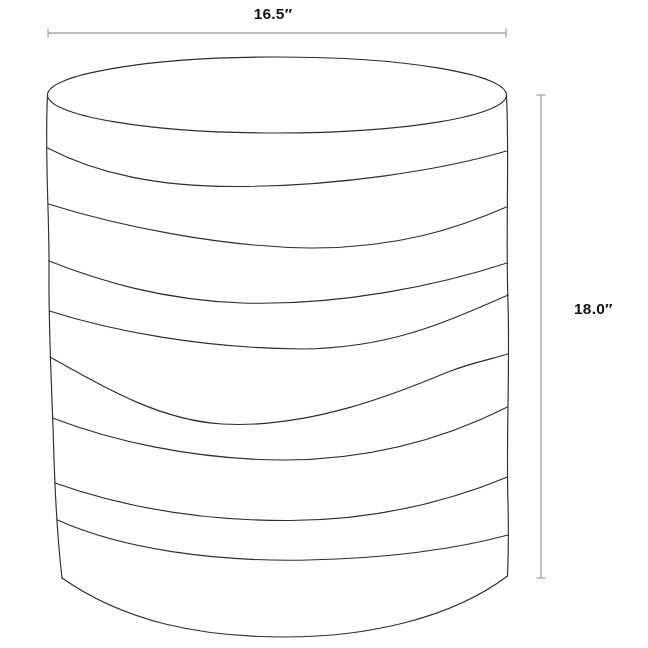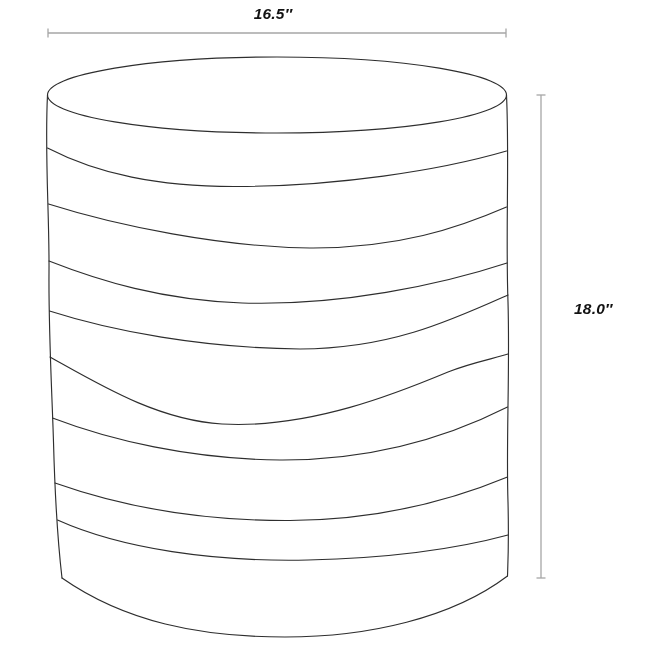--- a/index.html
+++ b/index.html
@@ -9,21 +9,20 @@
     width: 648px;
     height: 648px;
     overflow: hidden;
     font-family: "Liberation Sans", sans-serif;
   }
   .canvas {
     position: relative;
     width: 525px;
     height: 648px;
     background: #ffffff;
-    font-style: italic;
   }
   svg { display: block; }
   .dim-label {
     font-family: "Liberation Sans", "DejaVu Sans", sans-serif;
     font-weight: 700;
     font-size: 15.5px;
     letter-spacing: 0.2px;
   }
   .dim-line line {
     stroke-width: 1.3;

